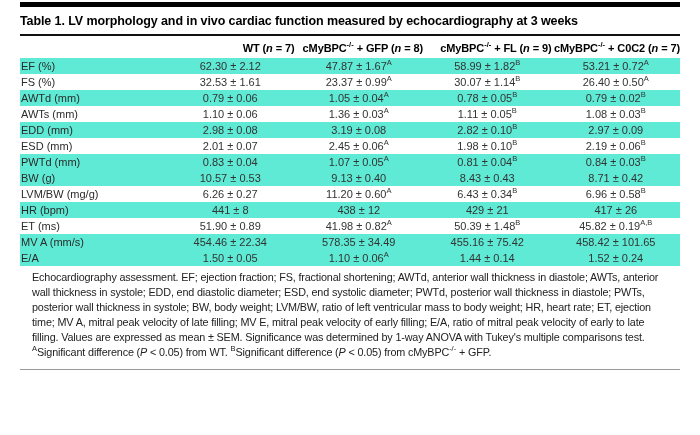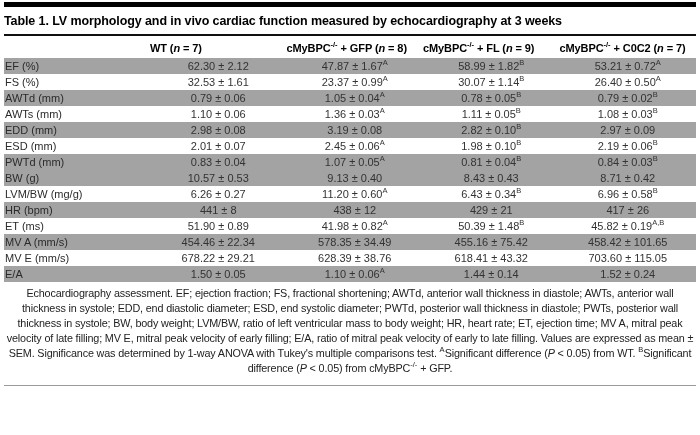--- a/index.html
+++ b/index.html
@@ -1,42 +1,42 @@
 <!DOCTYPE html>
 <html><head>
 <meta charset="utf-8">
 <style>
   html,body{margin:0;padding:0;}
   body{
     width:700px;height:435px;background:#ffffff;
     font-family:"Liberation Sans","DejaVu Sans",sans-serif;
     -webkit-font-smoothing:antialiased;
   }
-  .page{box-sizing:border-box;width:700px;padding:0 4px;}
+  .page{box-sizing:border-box;width:700px;padding:0 20px;}
   .topbar{margin-top:2px;height:5px;background:#000;}
   .title{margin:7px 0 6px;font-size:12.5px;font-weight:700;color:#000;letter-spacing:-0.1px;}
   .title-rule{height:2px;background:#101010;}
   table.datatable{width:100%;border-collapse:collapse;table-layout:fixed;}
   table.datatable col.labelcol{width:146px;}
   table.datatable thead th{
-    font-size:11px;font-weight:700;color:#000;text-align:left;
+    font-size:11px;font-weight:700;color:#000;text-align:right;
     padding:6px 0 4px;letter-spacing:-0.1px;white-space:nowrap;
   }
   table.datatable thead th.rowlabel-h{text-align:left;}
   table.datatable tbody td{
     font-size:11px;color:#333;text-align:center;
     padding:1px 0;line-height:14px;white-space:nowrap;
   }
   table.datatable tbody td.rowlabel{text-align:left;padding-left:1px;color:#2b2b2b;}
-  table.datatable tbody tr.band{background:#a3a3a3;}
+  table.datatable tbody tr.band{background:#5eead4;}
   sup{font-size:7.5px;line-height:0;vertical-align:super;letter-spacing:0;}
   i{font-style:italic;}
   .footnote{
-    margin:4px 0 0;font-size:10.8px;line-height:15px;color:#222;
-    letter-spacing:-0.15px;text-align:center;
+    margin:4px 12px 0;font-size:10.8px;line-height:15px;color:#222;
+    letter-spacing:-0.15px;text-align:left;
   }
   .bottom-rule{height:1px;background:#9a9a9a;margin-top:9px;}
 </style>
 </head>
 <body>
 
 <div class="page">
   <div class="topbar"></div>
   <h1 class="title">Table 1. LV morphology and in vivo cardiac function measured by echocardiography at 3 weeks</h1>
   <div class="title-rule"></div>
@@ -136,27 +136,20 @@
           <td>50.39 ± 1.48<sup>B</sup></td>
           <td>45.82 ± 0.19<sup>A,B</sup></td>
         </tr>
         <tr class="band">
           <td class="rowlabel">MV A (mm/s)</td>
           <td>454.46 ± 22.34</td>
           <td>578.35 ± 34.49</td>
           <td>455.16 ± 75.42</td>
           <td>458.42 ± 101.65</td>
         </tr>
-        <tr>
-          <td class="rowlabel">MV E (mm/s)</td>
-          <td>678.22 ± 29.21</td>
-          <td>628.39 ± 38.76</td>
-          <td>618.41 ± 43.32</td>
-          <td>703.60 ± 115.05</td>
-        </tr>
         <tr class="band">
           <td class="rowlabel">E/A</td>
           <td>1.50 ± 0.05</td>
           <td>1.10 ± 0.06<sup>A</sup></td>
           <td>1.44 ± 0.14</td>
           <td>1.52 ± 0.24</td>
         </tr>
       </tbody>
   </table>
 

